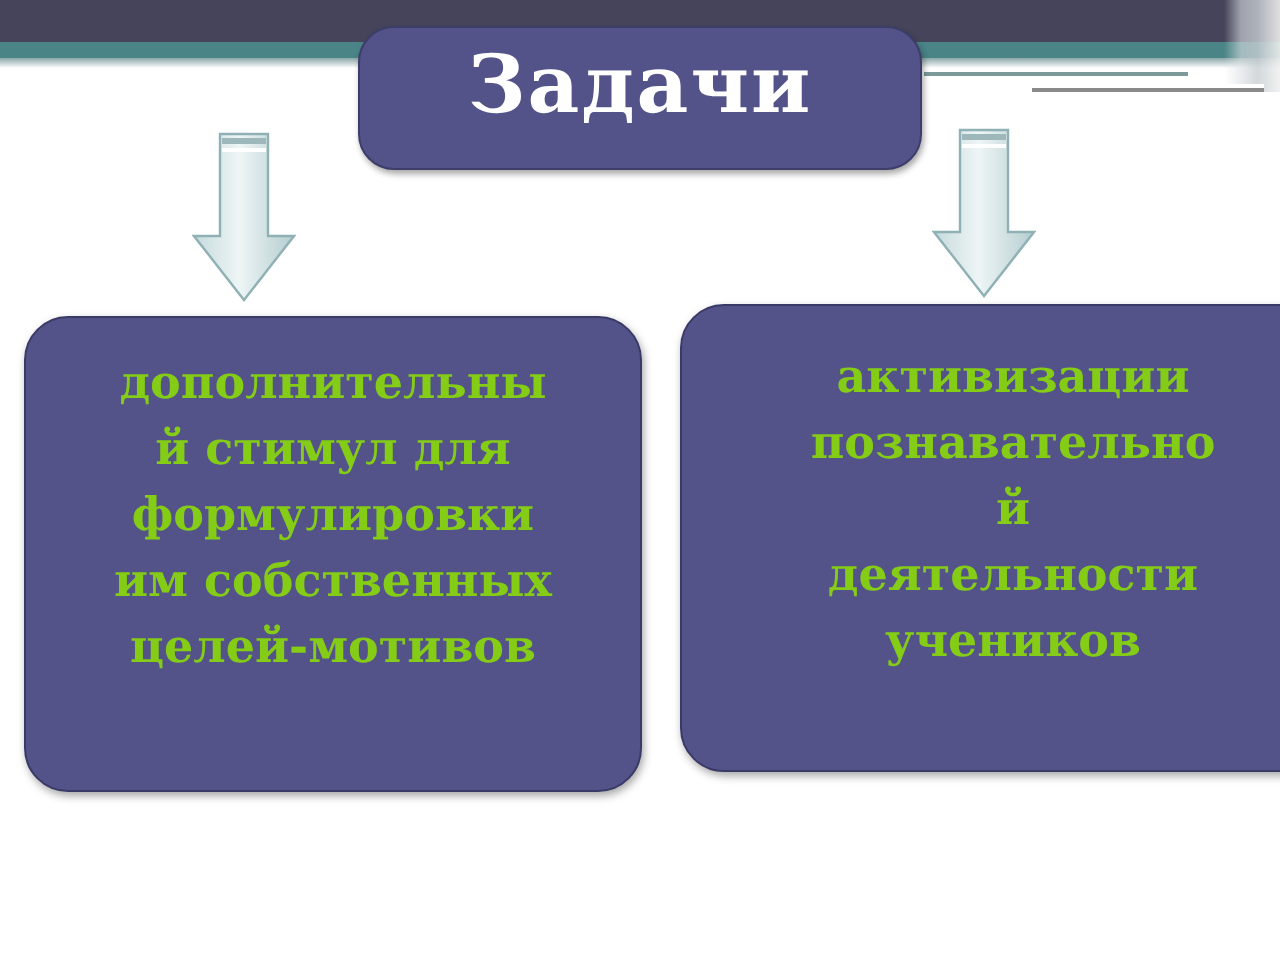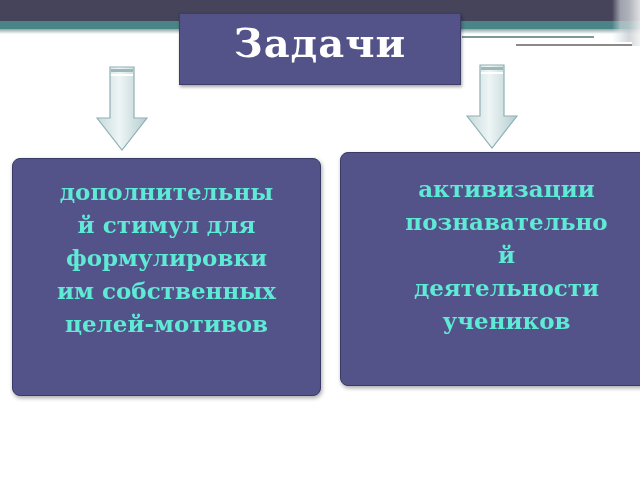--- a/index.html
+++ b/index.html
@@ -58,21 +58,21 @@
       background: #ffffff;
       border-bottom: 2px solid #8a8a8a;
     }
     .title-box {
       position: absolute;
       left: 179px; top: 13px;
       width: 282px;
       height: 72px;
       background: #53538a;
       border: 1px solid #3d3d6a;
-      border-radius: 0;
+      border-radius: 18px;
       box-sizing: border-box;
       box-shadow: 1px 2px 3px rgba(0,0,0,0.35);
       display: flex;
       align-items: center;
       justify-content: center;
     }
     .title-text {
       color: #ffffff;
       font-family: "DejaVu Serif", serif;
       font-weight: bold;
@@ -84,28 +84,28 @@
       position: absolute;
       width: 52px;
       height: 86px;
     }
     .arrow-left { left: 96px; top: 66px; }
     .arrow-right { left: 466px; top: 64px; }
     .card {
       position: absolute;
       background: #53538a;
       border: 1px solid #3a3a66;
-      border-radius: 8px;
+      border-radius: 22px;
       box-sizing: border-box;
       box-shadow: 1px 2px 4px rgba(0,0,0,0.35);
       display: flex;
       align-items: center;
       justify-content: center;
       text-align: center;
-      color: #5eead4;
+      color: #84cc16;
       font-family: "DejaVu Serif", serif;
       font-weight: bold;
       font-size: 23px;
       line-height: 33px;
     }
     .card-left {
       left: 12px; top: 158px;
       width: 309px;
       height: 238px;
       padding: 0 12px;

